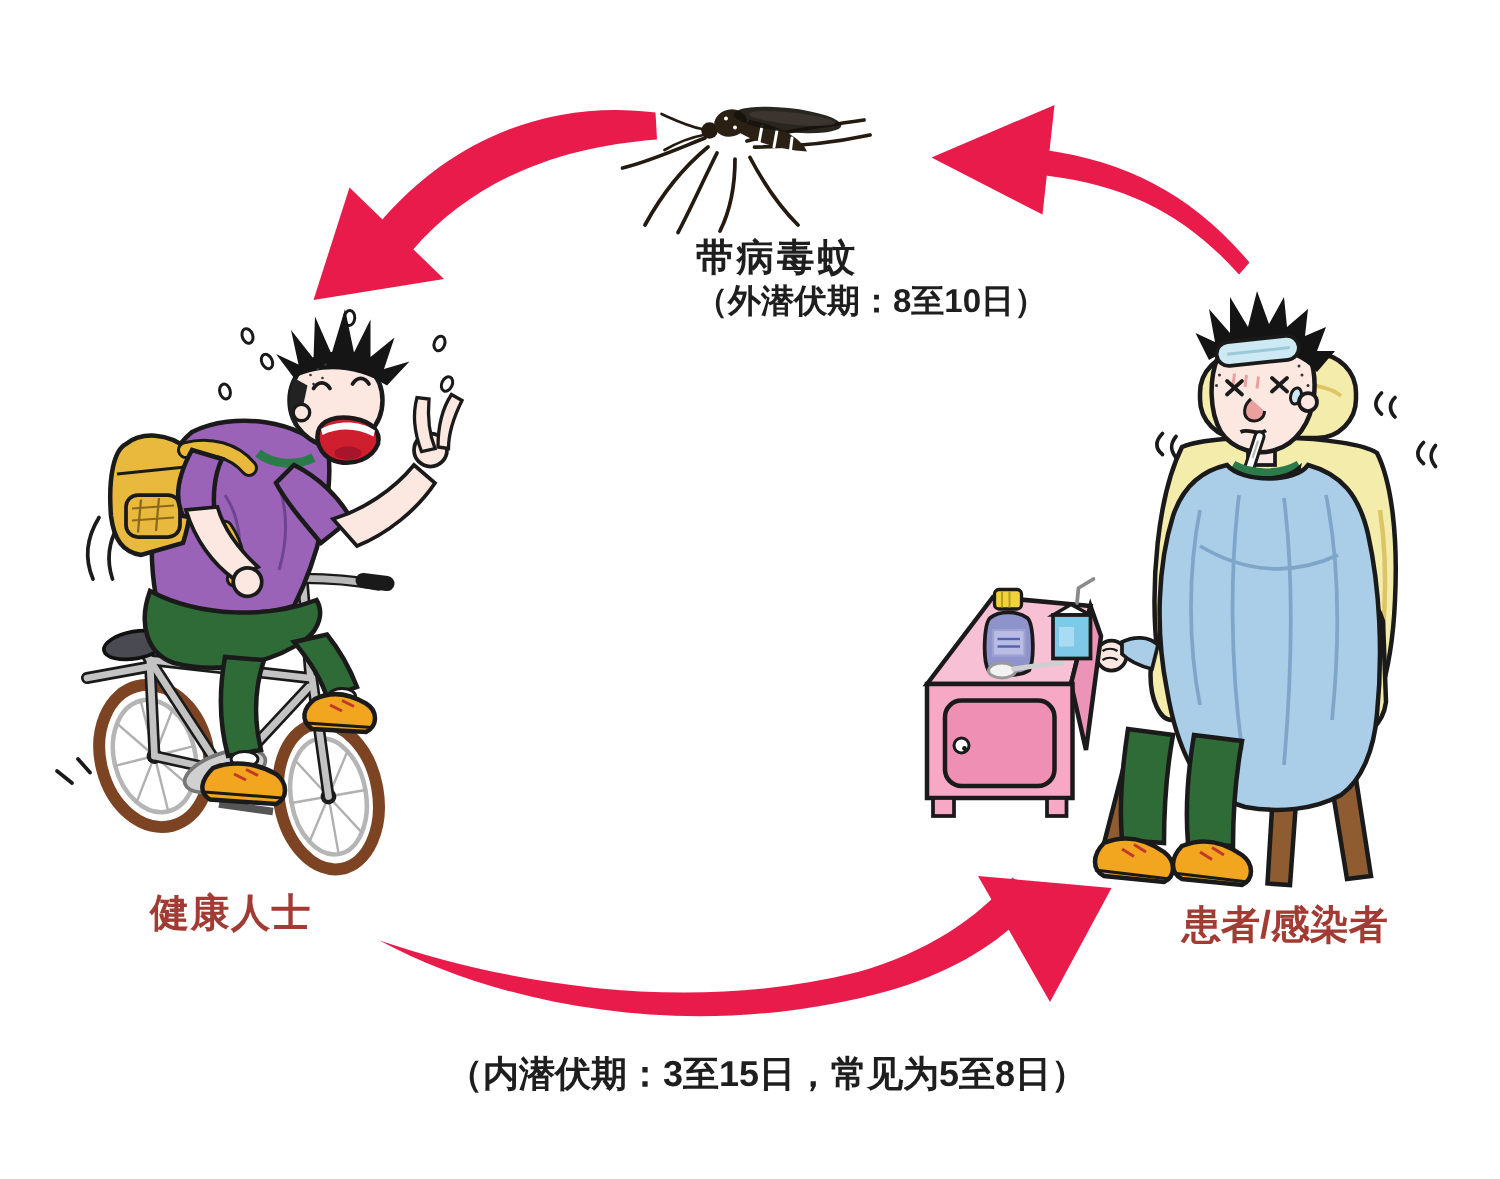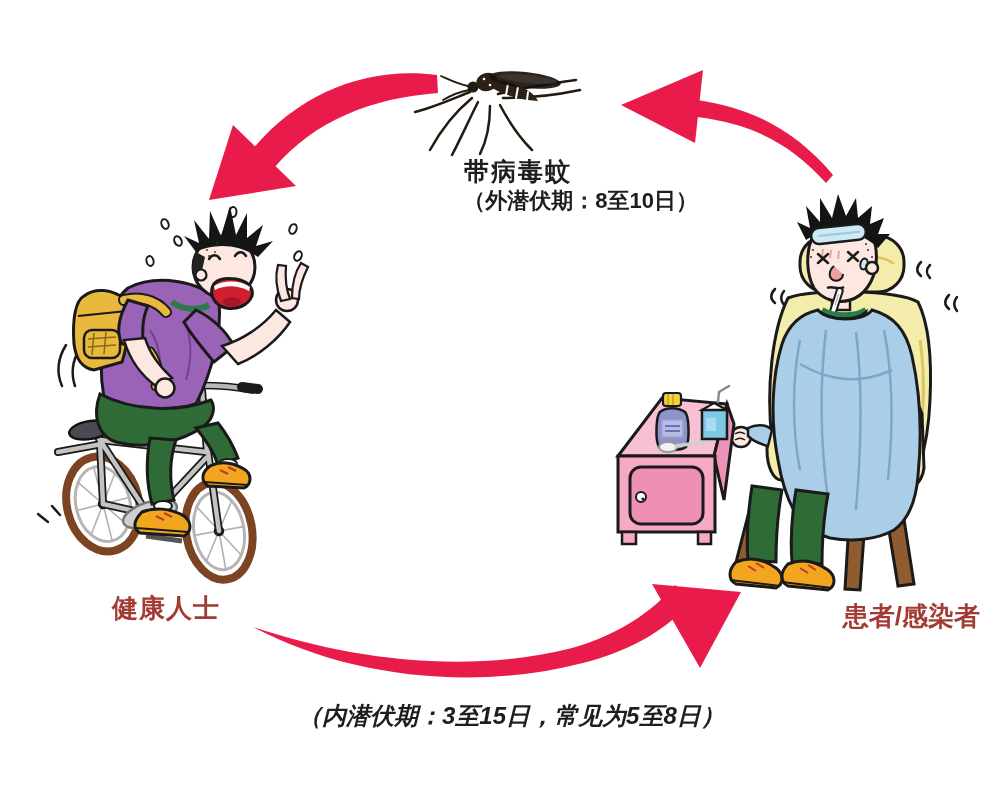--- a/index.html
+++ b/index.html
@@ -1,27 +1,27 @@
 <!DOCTYPE html>
 <html><head>
 <meta charset="utf-8">
 <style>
   html,body{margin:0;padding:0;background:#fff;}
   .stage{
     position:relative;width:1000px;height:786px;background:#ffffff;overflow:hidden;
     font-family:"Liberation Sans", sans-serif;
   }
   .stage svg{position:absolute;left:0;top:0;}
-  .txt{position:absolute;font-weight:700;color:#1e1e1e;white-space:nowrap;text-align:right;}
+  .txt{position:absolute;font-weight:700;color:#1e1e1e;white-space:nowrap;}
   .txt.center{text-align:center;}
   #top-title{left:368px;top:155px;width:300px;font-size:25px;letter-spacing:2px;}
   #top-sub{left:338px;top:186px;width:360px;font-size:22px;text-align:right;}
   #left-label{left:100px;top:591px;width:120px;font-size:26px;color:#a23b33;letter-spacing:1px;}
-  #right-label{left:788px;top:599px;width:180px;font-size:26px;color:#a23b33;margin-left:12px;}
-  #bottom-note{left:298px;top:700px;width:420px;font-size:24px;font-style:italic;}
+  #right-label{left:788px;top:599px;width:180px;font-size:26px;color:#a23b33;}
+  #bottom-note{left:298px;top:700px;width:420px;font-size:24px;}
 </style>
 </head>
 <body>
 
 <div class="stage">
 
 <svg width="1000" height="786" viewBox="0 0 1000 786">
 
   <g fill="#e81b4b">
     <path d="M 437 75 C 368 66, 300 92, 252 150 L 274 168 C 315 120, 372 98, 438 93 Z"></path>

